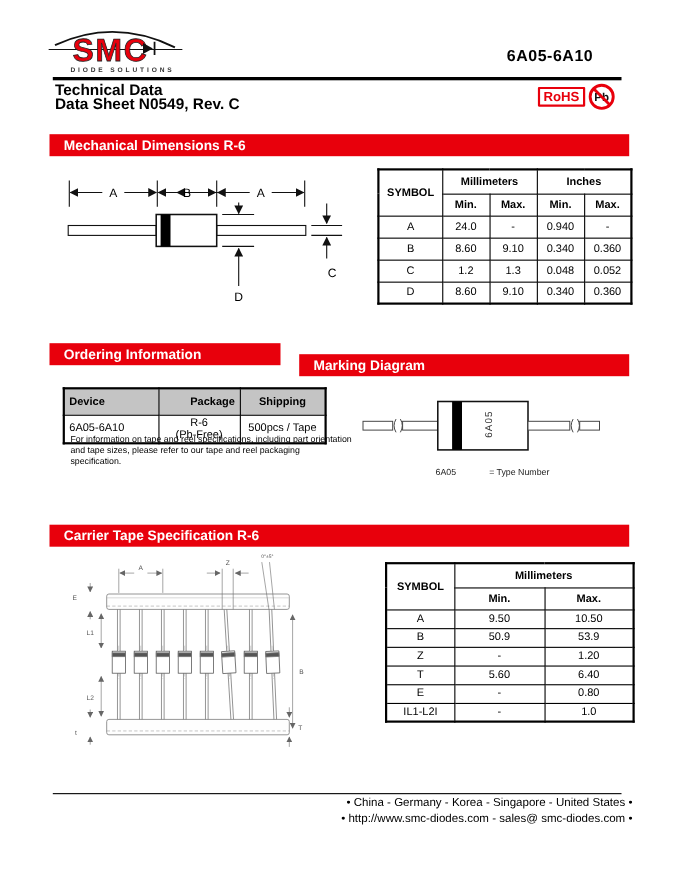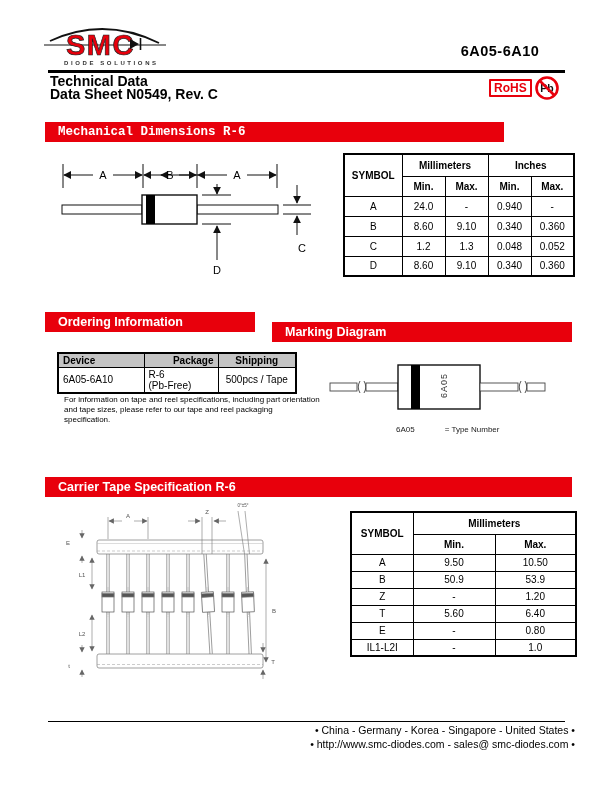--- a/index.html
+++ b/index.html
@@ -53,21 +53,21 @@
   <div class="abs doc-line" style="top:75px;">Technical Data</div>
   <div class="abs doc-line" style="top:88px;">Data Sheet N0549, Rev. C</div>
 
   <div class="abs rohs-badge">RoHS</div>
   <svg class="abs" style="left:534px;top:75px;" width="26" height="26" viewBox="0 0 26 26">
     <circle cx="13" cy="13" r="10.5" fill="none" stroke="#e8000c" stroke-width="2.6"></circle>
     <text x="13" y="17" font-size="10.5" font-weight="bold" fill="#111" text-anchor="middle">Pb</text>
     <line x1="5.5" y1="5.5" x2="20.5" y2="20.5" stroke="#e8000c" stroke-width="2.6"></line>
   </svg>
 
-  <div class="abs banner" style="left:45px;top:122px;width:459px;font-family:Liberation Mono, monospace;">Mechanical Dimensions R-6</div>
+  <div class="abs banner" style="left:45px;top:122px;width:527px;">Mechanical Dimensions R-6</div>
 
   <svg class="abs" style="left:55px;top:160px;" width="265" height="125" viewBox="0 0 265 125">
     <defs>
       <marker id="mArr" viewBox="0 0 10 10" refX="9" refY="5" markerWidth="8" markerHeight="8" orient="auto-start-reverse">
         <path d="M0,0 L10,5 L0,10 z" fill="#111"></path>
       </marker>
     </defs>
 
     <g stroke="#111" stroke-width="1">
       <line x1="8" y1="4" x2="8" y2="28"></line>
@@ -165,28 +165,28 @@
   <div class="abs banner" style="left:45px;top:312px;width:210px;">Ordering Information</div>
   <div class="abs banner" style="left:272px;top:322px;width:300px;">Marking Diagram</div>
 
   <table class="order abs" style="left:57px;top:352px;width:238px;">
     <colgroup>
         <col style="width:86px">
         <col style="width:74px">
         <col style="width:78px">
       </colgroup>
     <tbody>
-        <tr style="height:14px">
+        <tr style="height:24px">
       <td class="hdr">Device</td>
       <td class="hdr" style="text-align:right">Package</td>
       <td class="hdr" style="text-align:center">Shipping</td>
     </tr>
     <tr style="height:26px">
       <td>6A05-6A10</td>
-      <td style="text-align:left;line-height:11px">
+      <td style="text-align:center;line-height:11px">
         <div>R-6</div>
         <div>(Pb-Free)</div>
       </td>
       <td style="text-align:center">500pcs / Tape</td>
     </tr>
   </tbody>
     </table>
 
   <div class="abs note" style="left:64px;top:395px;width:256px;">For information on tape and reel specifications, including part orientation and tape sizes, please refer to our tape and reel packaging specification.</div>
 

